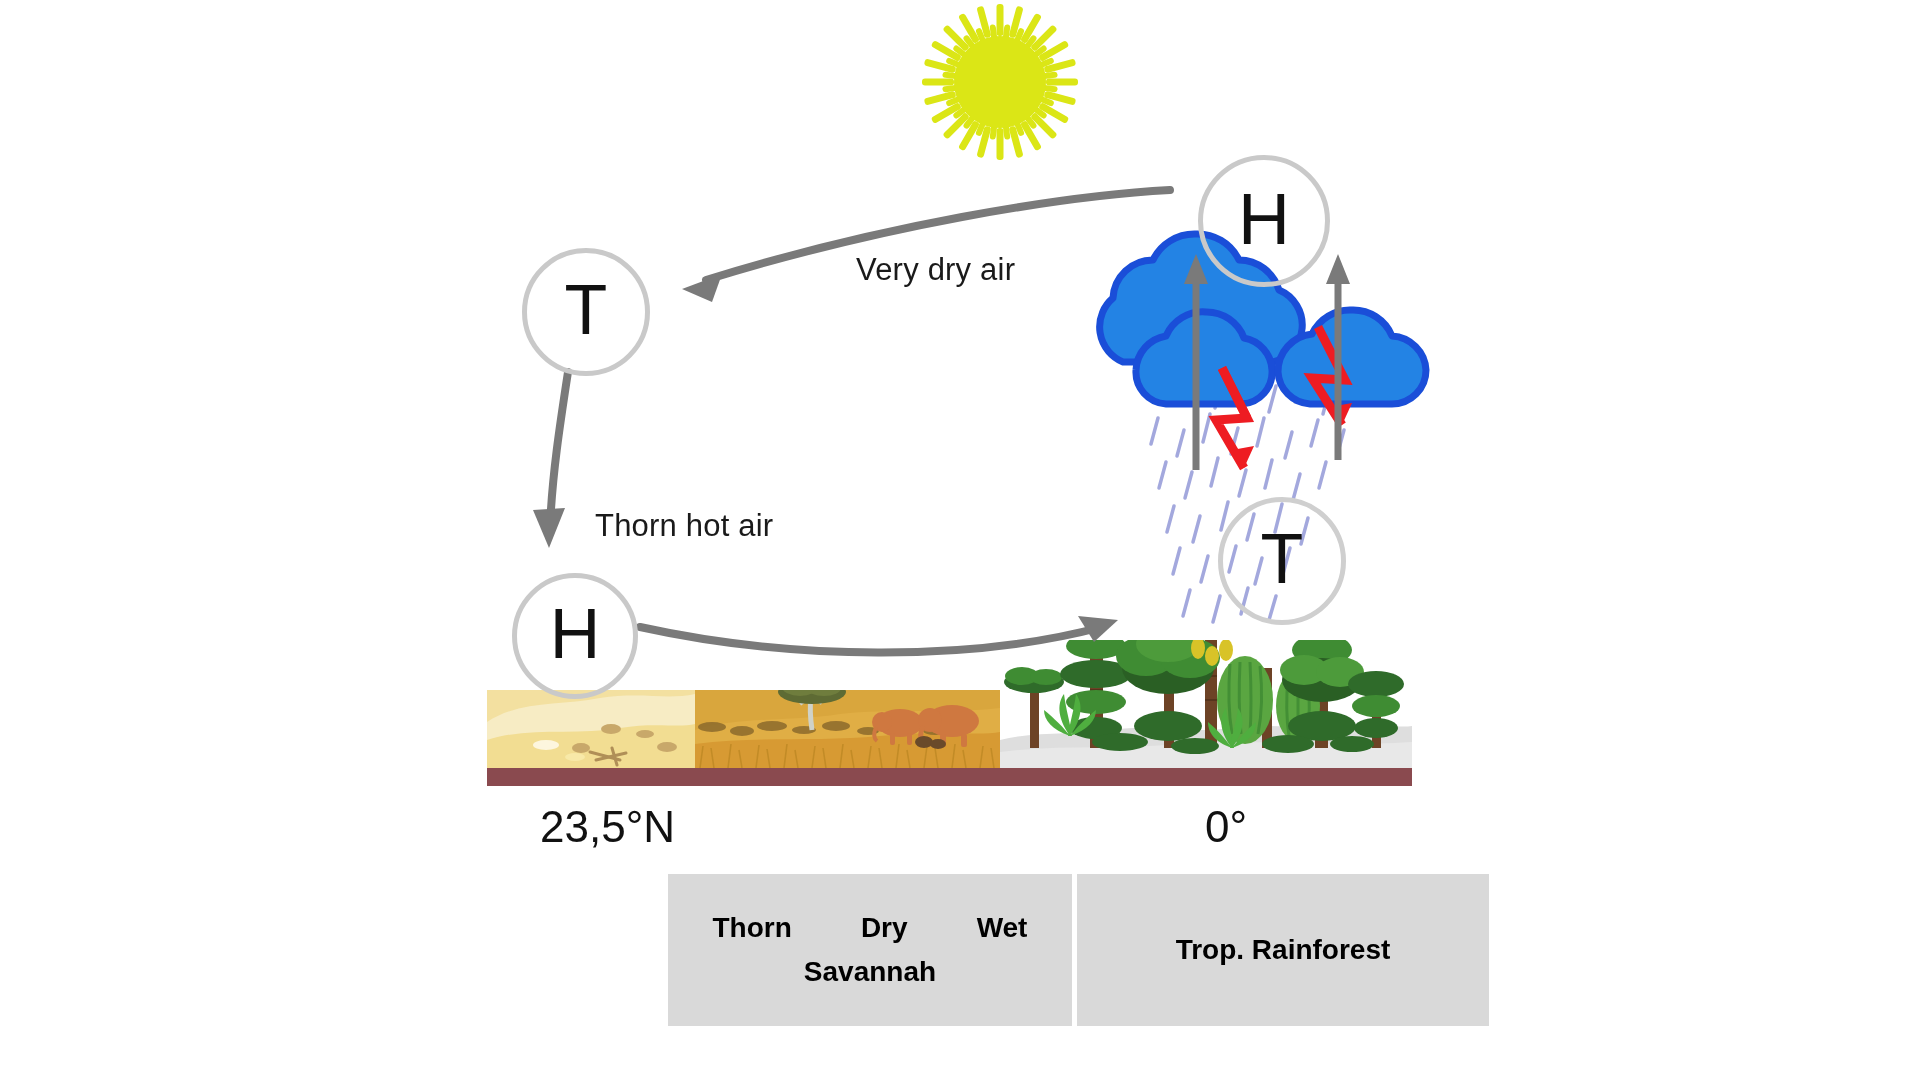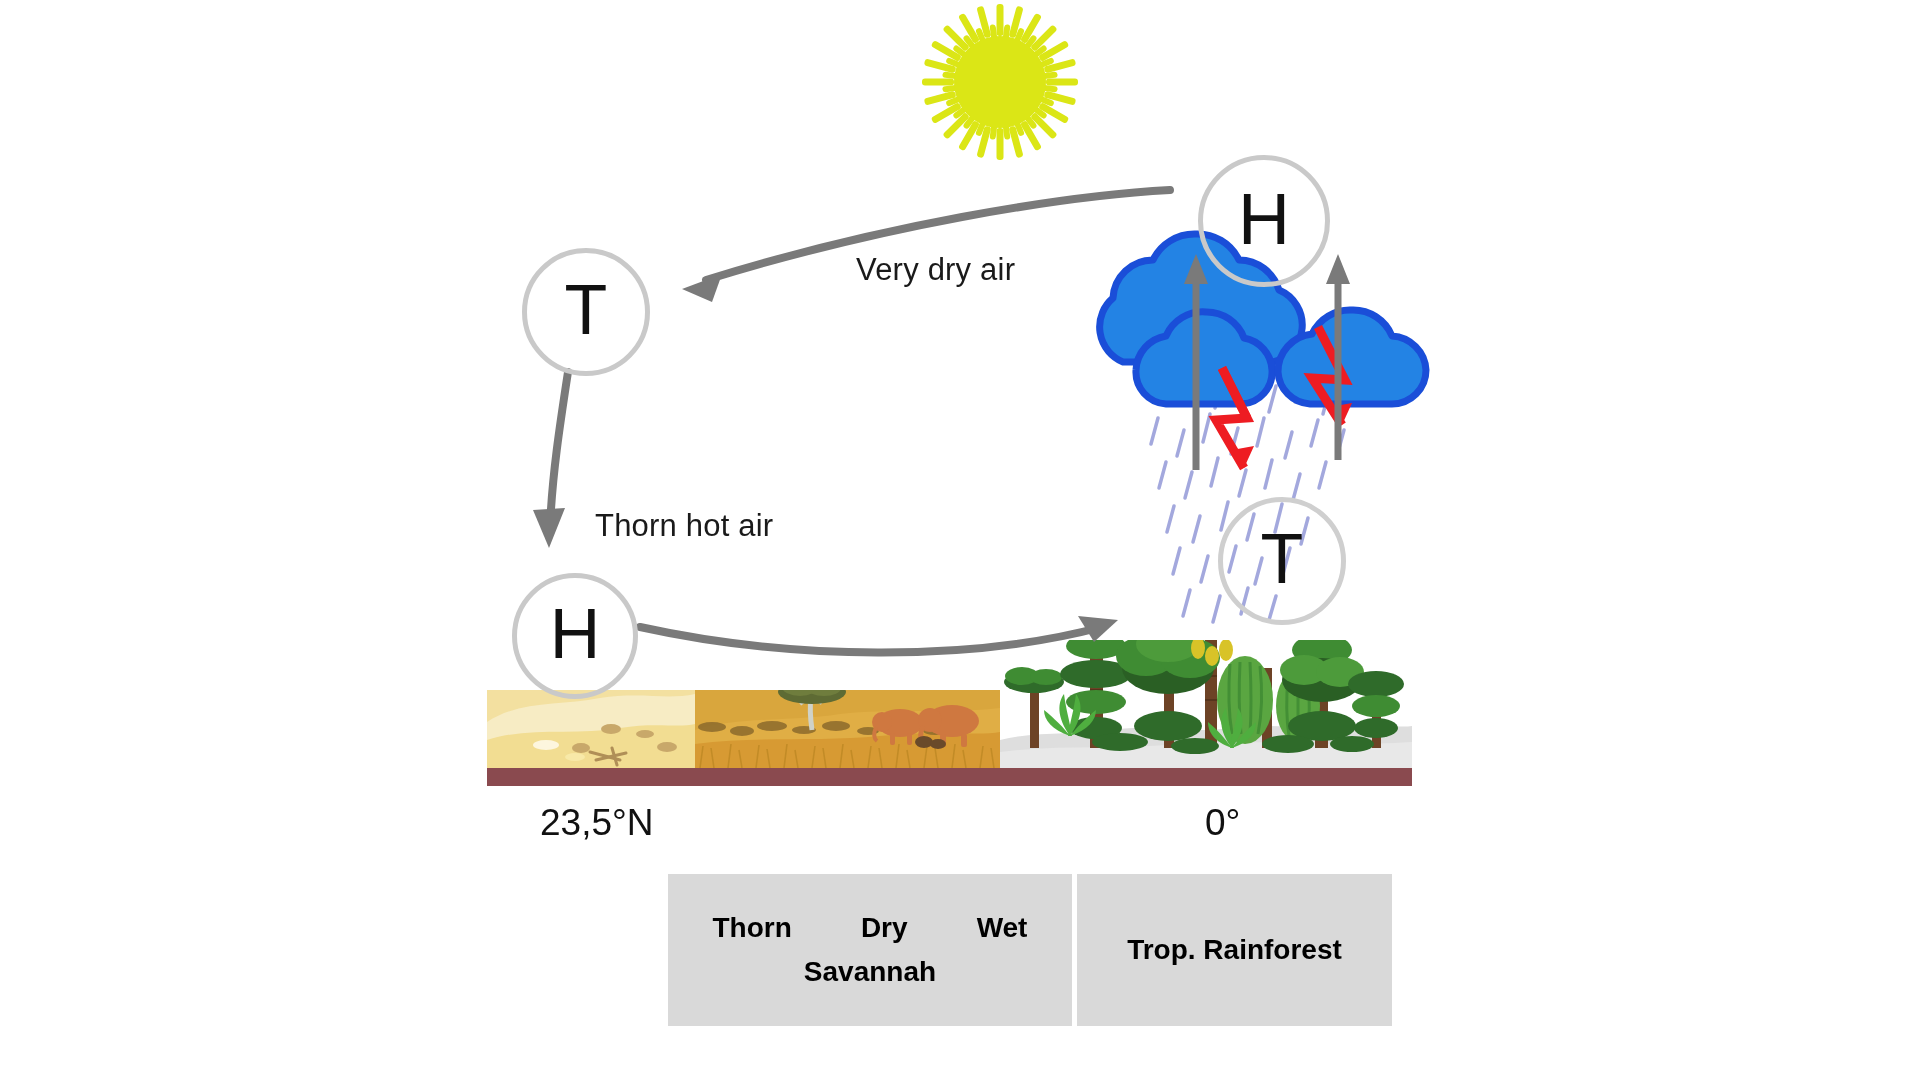--- a/index.html
+++ b/index.html
@@ -10,21 +10,21 @@
 
   .pressure-label{
     position:absolute;border:5px solid #c9c9c9;border-radius:50%;
     background:transparent;display:flex;align-items:center;justify-content:center;
     color:#111;font-weight:400;line-height:1;
   }
   .pressure-label span{display:block;transform:translateY(-2px);}
 
   .air-text{position:absolute;color:#1a1a1a;font-size:31px;letter-spacing:.2px;white-space:nowrap;}
 
-  .lat-label{position:absolute;color:#111;font-size:37px;white-space:nowrap;}
+  .lat-label{position:absolute;color:#111;font-size:44px;white-space:nowrap;}
 
   .zone-box{
     position:absolute;background:#d9d9d9;display:flex;align-items:center;
     justify-content:center;text-align:center;color:#000;font-weight:bold;
     font-size:28px;line-height:1.3;padding:0 10px;box-sizing:border-box;
   }
 </style>
 </head>
 <body>
 
@@ -440,17 +440,17 @@
 
   <div class="zone-box" style="left:668px;top:874px;width:404px;height:152px;flex-direction:column;">
     <span style="display:flex;width:100%;justify-content:space-around;align-items:center;margin-bottom:8px;">
       <span>Thorn</span>
       <span>Dry</span>
       <span>Wet</span>
     </span>
     <span>Savannah</span>
   </div>
 
-  <div class="zone-box" style="left:1077px;top:874px;width:315px;height:152px;">
+  <div class="zone-box" style="left:1077px;top:874px;width:412px;height:152px;">
     <span>Trop. Rainforest</span>
   </div>
 
 </div>
 
 </body></html>

